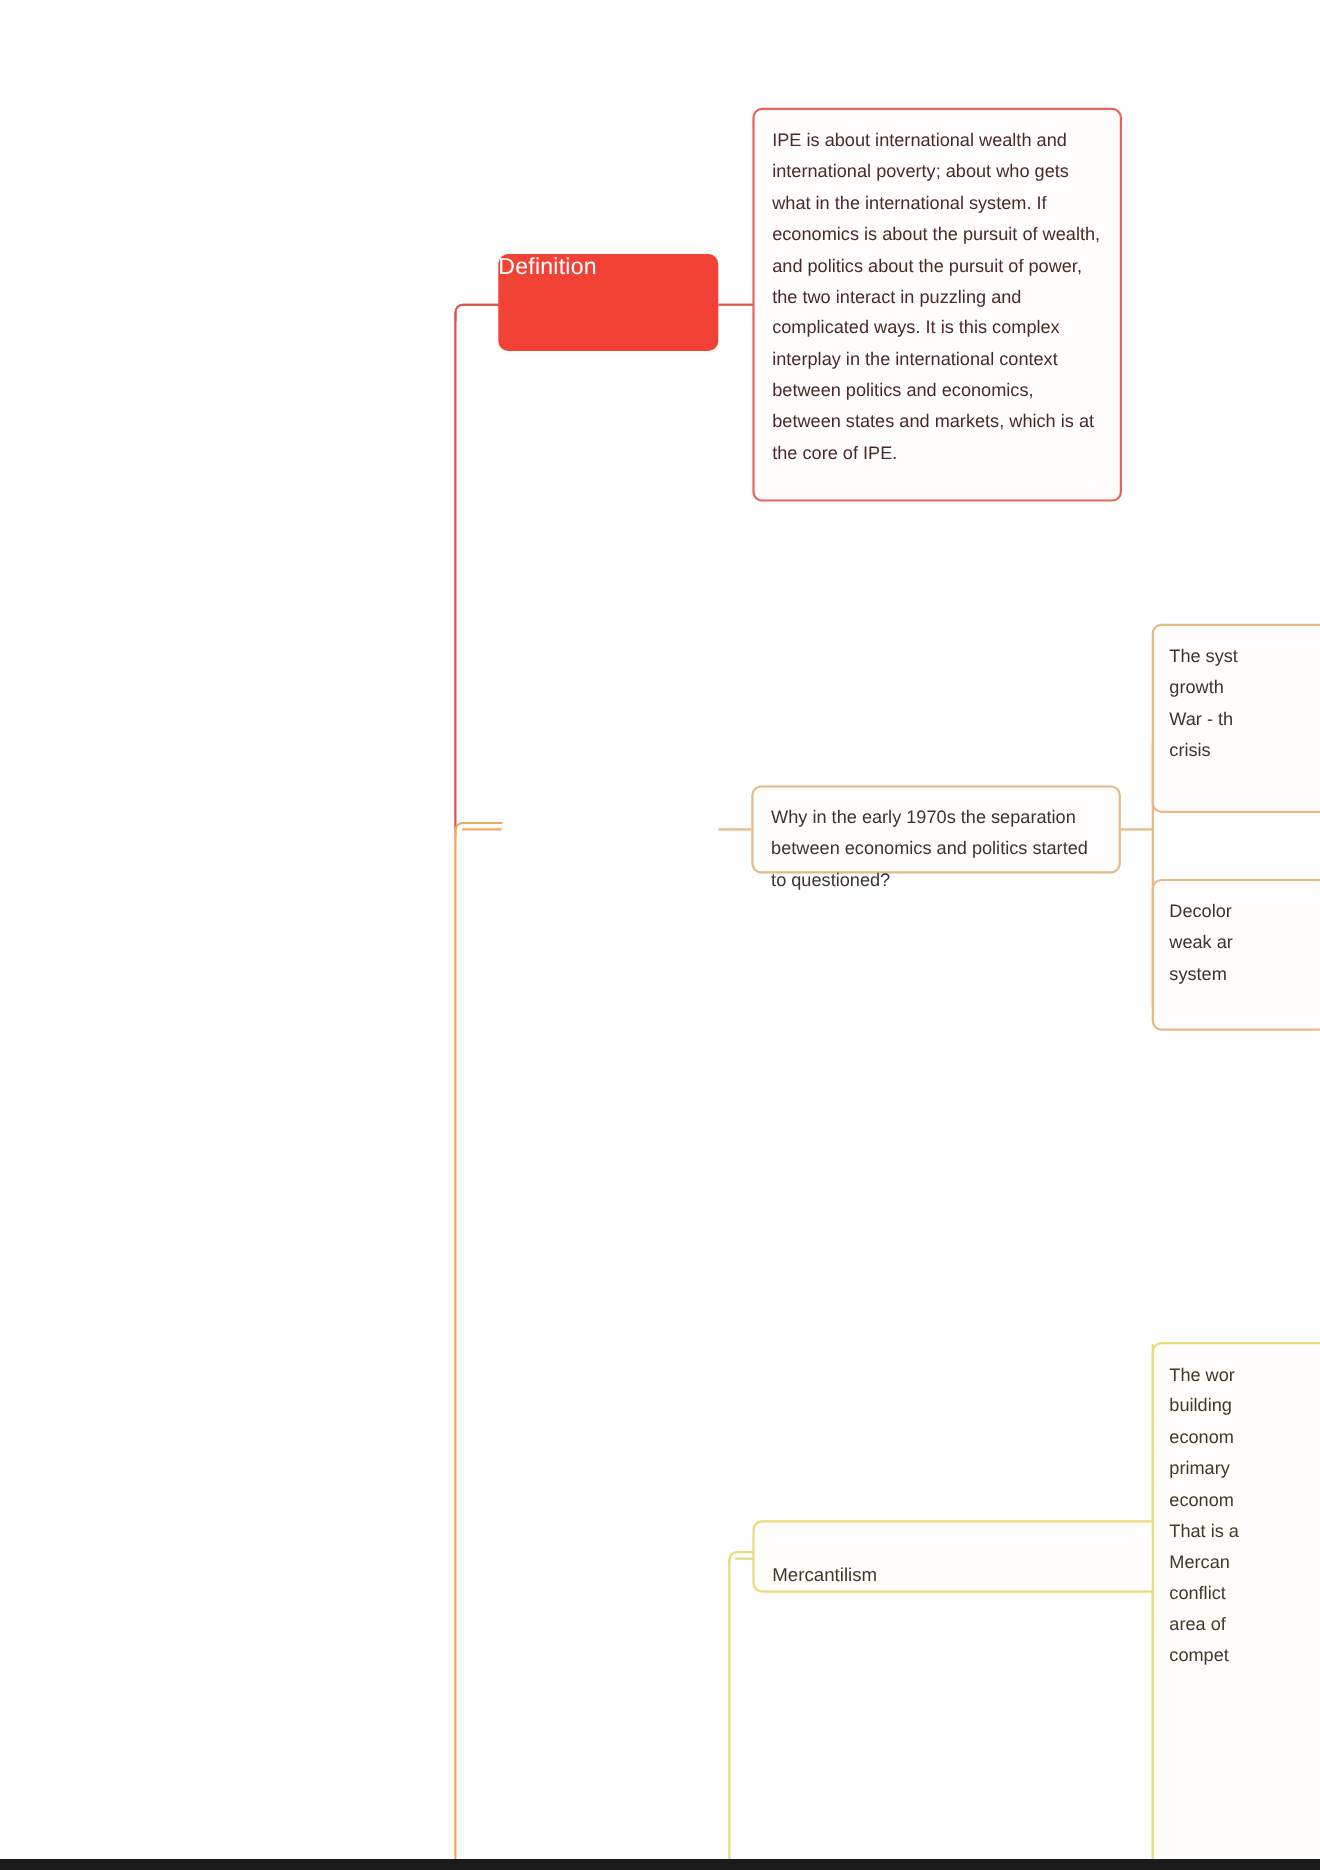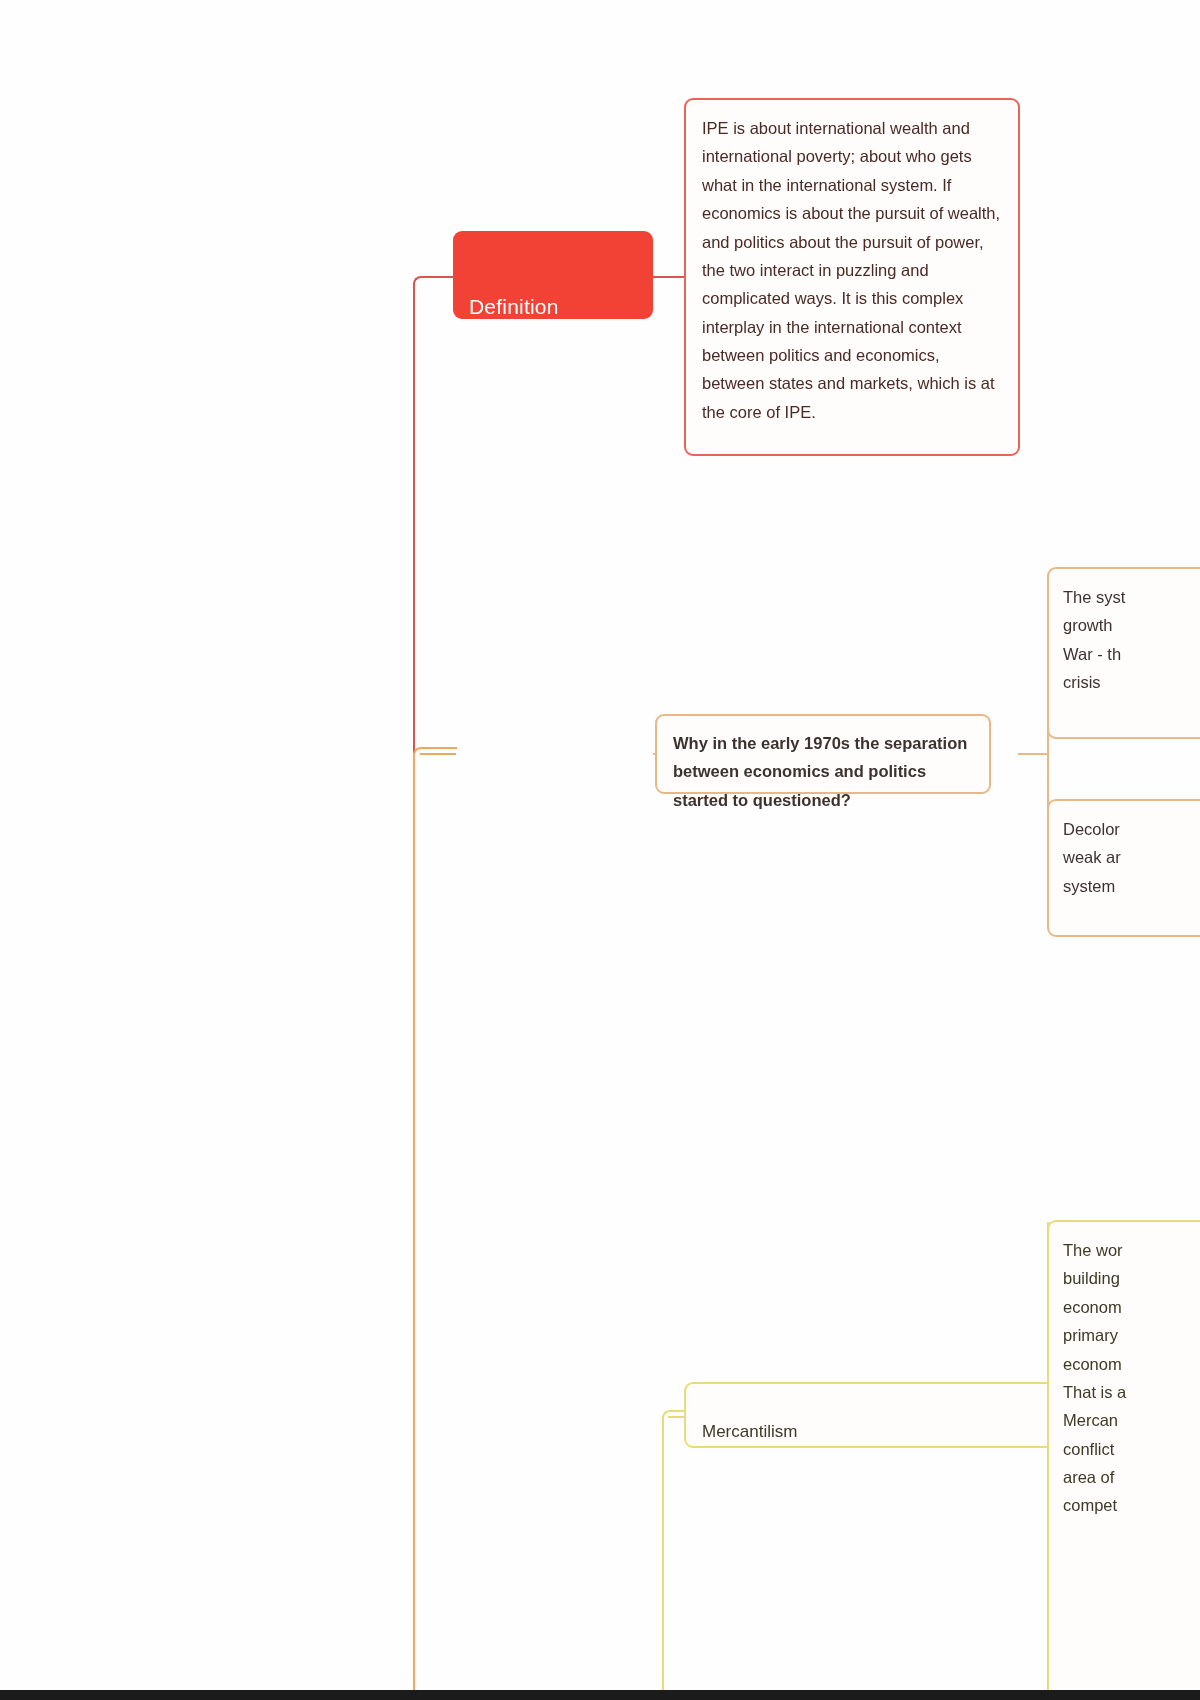--- a/index.html
+++ b/index.html
@@ -29,22 +29,21 @@
 
   
   .node {
     position: absolute;
     box-sizing: border-box;
     border-radius: 9px;
   }
 
   .node-filled {
     display: flex;
-    align-items: flex-end;
-    padding-left: 16px;
+    align-items: flex-start;
     color: #ffffff;
     font-size: 21px;
     letter-spacing: .2px;
   }
 
   .node-outline {
     background: #fffdfb;
     border-width: 2px;
     border-style: solid;
     padding: 14px 16px 14px 16px;
@@ -126,21 +125,21 @@
 
   <div class="node node-filled title-red" style="left:453px; top:231px; width:200px; height:88px;">
     <span>Definition</span>
   </div>
 
   <div id="defBox" class="node node-outline node-def-red" style="left:684px; top:98px; width:336px; height:358px;">
     <p>IPE is about international wealth and international poverty; about who gets what in the international system. If economics is about the pursuit of wealth, and politics about the pursuit of power, the two interact in puzzling and complicated ways. It is this complex interplay in the international context between politics and economics, between states and markets, which is at the core of IPE.</p>
   </div>
 
 
-  <div id="qBox" class="node node-outline node-hist-orange" style="left:655px; top:714px; width:336px; height:80px; padding-top:13px;font-weight:bold;">
+  <div id="qBox" class="node node-outline node-hist-orange" style="left:683px; top:714px; width:336px; height:80px; padding-top:13px;">
     <p>Why in the early 1970s the separation between economics and politics started to questioned?</p>
   </div>
 
   <div class="node node-outline node-hist-orange leafbox" style="left:1047px; top:567px; width:200px; height:172px; padding:14px 14px;">
     <p>The syst</p>
     <p>growth</p>
     <p>War - th</p>
     <p>crisis</p>
   </div>
 

